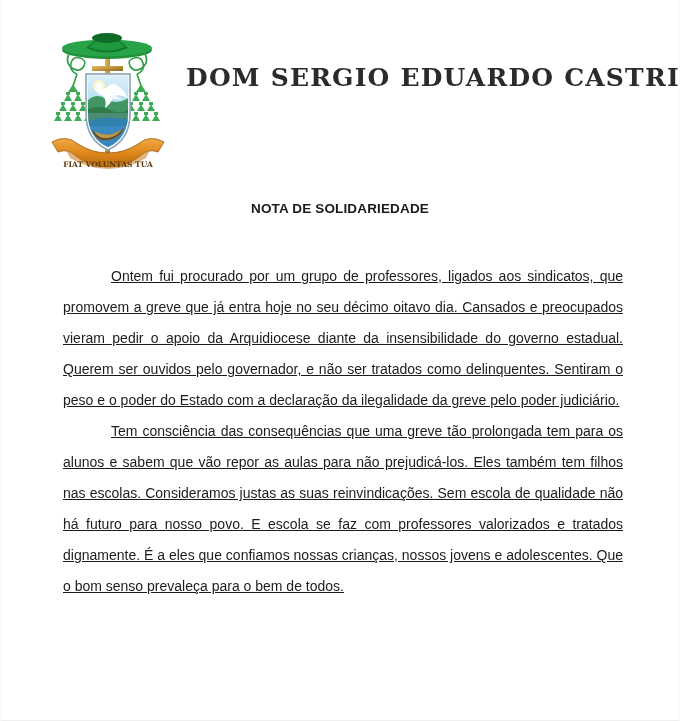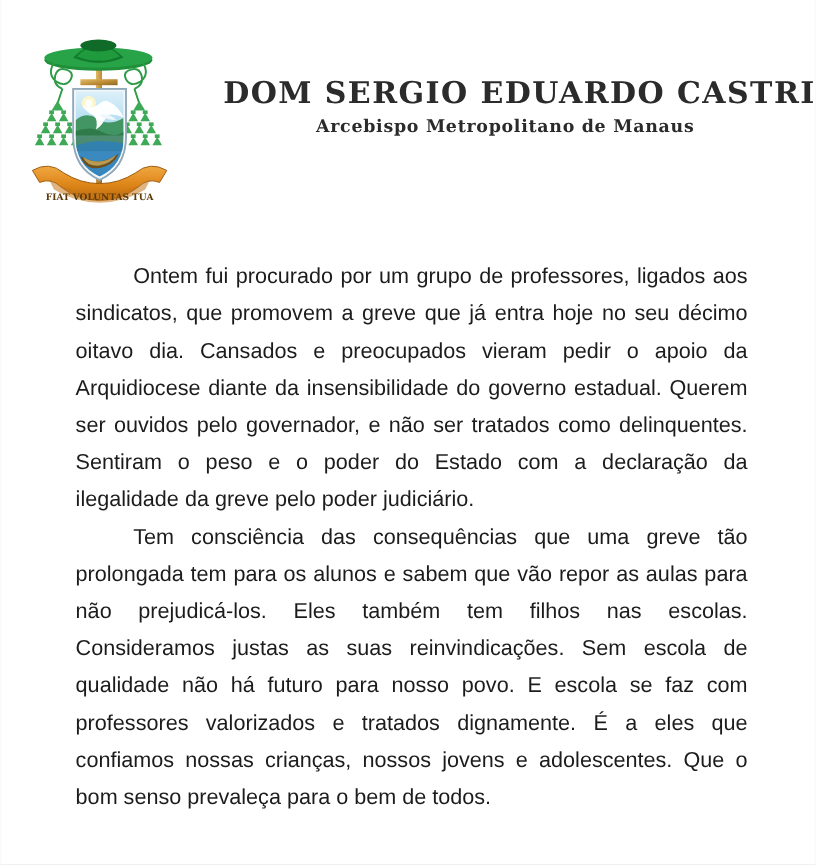--- a/index.html
+++ b/index.html
@@ -23,21 +23,21 @@
     border-right: 1px solid #fafafb;
   }
 
   
   .letterhead {
     position: relative;
     height: 170px;
   }
   .crest {
     position: absolute;
-    left: 16px;
+    left: 41px;
     top: 26px;
     width: 132px;
     height: 145px;
   }
   .crest svg { display: block; }
 
   .header-titles {
     position: absolute;
     left: 185px;
     top: 64px;
@@ -72,26 +72,27 @@
     font-weight: bold;
     color: #1a1a1a;
     letter-spacing: 0.15px;
     margin-top: 31px;
   }
 
   .content {
     margin: 0 56px 0 62px;
   }
   .para {
-    font-size: 18px;
+    font-size: 14px;
     line-height: 31px;
     color: #1c1c1c;
     text-align: justify;
     text-indent: 48px;
     margin: 0;
+    text-decoration: underline;
   }
   .para.first { margin-top: 45px; }
   .para.second { }
 
   .signature {
     margin: 0 0 0 62px;
     padding-top: 44px;
   }
 </style>
 </head>
@@ -214,24 +215,24 @@
         <g>
           <path d="M10 116 q14 -8 26 2 q14 9 30 9 q16 0 30 -9 q12 -10 26 -2 l-6 10 q-10 -4 -18 4 q-14 11 -32 11 q-18 0 -32 -11 q-8 -8 -18 -4 z" fill="url(#bannerGrad)" stroke="#9a5a10" stroke-width="0.8"></path>
           <path d="M24 124 q20 12 42 12 q22 0 42 -12 l-4 8 q-18 11 -38 11 q-20 0 -38 -11 z" fill="#c4761a" opacity="0.55"></path>
           <text x="66" y="141" text-anchor="middle" font-family="DejaVu Serif, serif" font-size="7.5" font-weight="bold" fill="#5c3a0a">FIAT VOLUNTAS TUA</text>
         </g>
       </svg>
     </div>
 
     <div class="header-titles">
       <div class="org-name">DOM SERGIO EDUARDO CASTRIANI</div>
-      <div class="org-subtitle">Arcebispo Metropolitano de Manaus</div>
     </div>
   </div>
 
+  <div class="doc-title">NOTA DE SOLIDARIEDADE</div>
 
   <div class="content">
     <p class="para first">Ontem fui procurado por um grupo de professores, ligados aos sindicatos, que promovem a greve que já entra hoje no seu décimo oitavo dia. Cansados e preocupados vieram pedir o apoio da Arquidiocese diante da insensibilidade do governo estadual. Querem ser ouvidos pelo governador, e não ser tratados como delinquentes.  Sentiram o peso e o poder do Estado com a declaração da ilegalidade da greve pelo poder judiciário.</p>
     <p class="para second">Tem consciência das consequências que uma greve tão prolongada tem para os alunos e sabem que vão repor as aulas para não prejudicá-los. Eles também tem filhos nas escolas. Consideramos justas as suas reinvindicações. Sem escola de qualidade não há futuro para nosso povo. E escola se faz com professores valorizados e tratados dignamente. É a eles que confiamos nossas crianças, nossos jovens e adolescentes. Que o bom senso prevaleça para o bem de todos.</p>
   </div>
 
   <div class="signature">
     
     
   </div>

